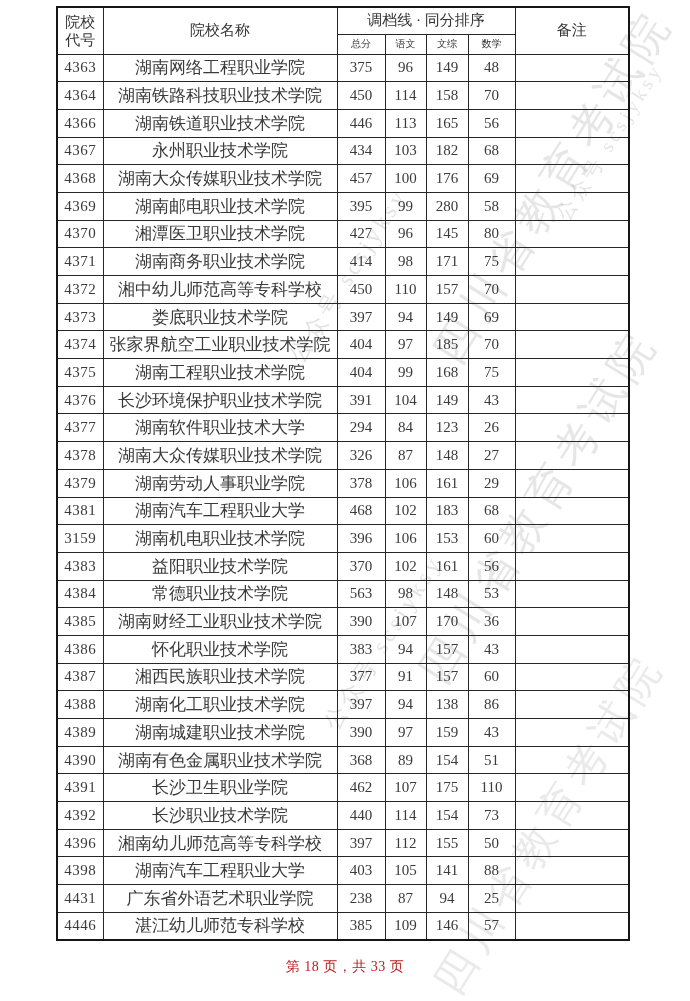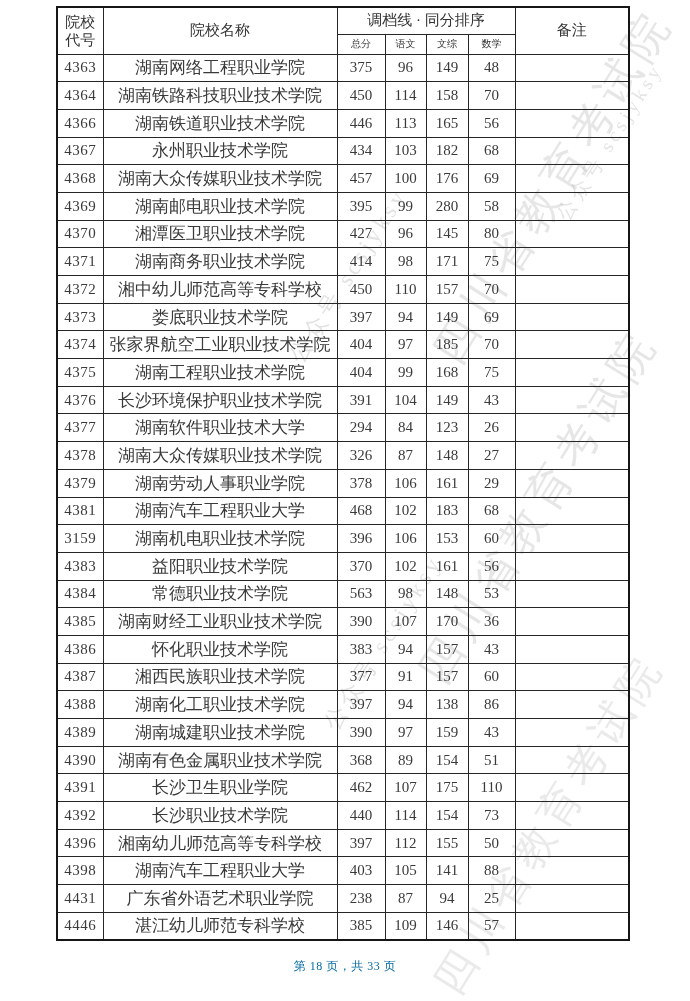--- a/index.html
+++ b/index.html
@@ -61,23 +61,23 @@
   .score-table tbody td.c-name { font-size: 17px; }
   .score-table tbody td.c-code { letter-spacing: 0.5px; }
   
   .footer {
     position: absolute;
     left: 0;
     right: 0;
     top: 958px;
     z-index: 1;
     text-align: center;
-    font-size: 12px;
+    font-size: 14px;
     letter-spacing: 0.5px;
-    color: #0369a1;
+    color: #b91c1c;
   }
 </style>
 </head>
 <body>
 
 <div class="page">
 
   <div class="wm wm-agency wm1">四川省教育考试院</div>
   <div class="wm wm-account wm2">公众号 scsjyksy</div>
   <div class="wm wm-agency wm3">四川省教育考试院</div>

